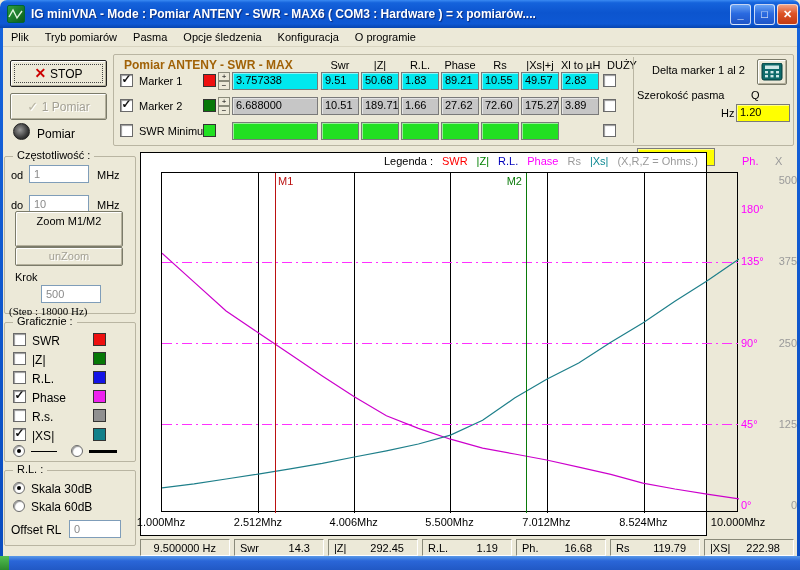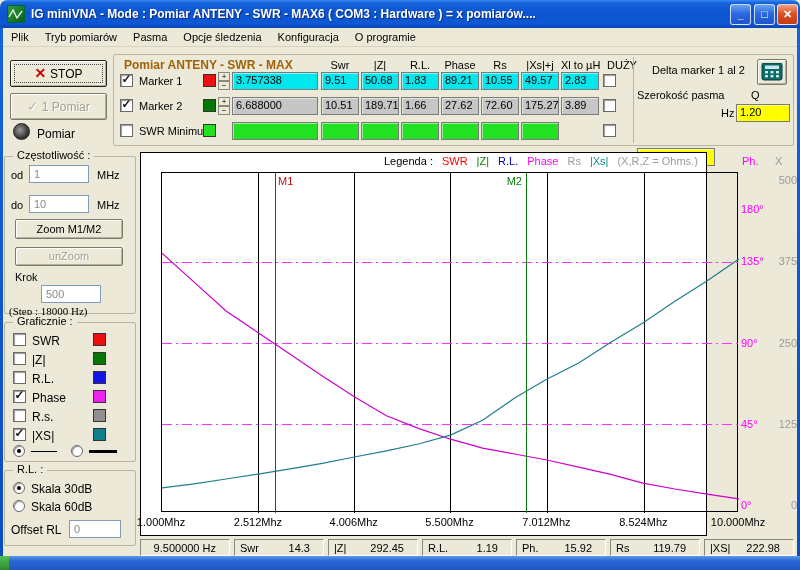--- a/index.html
+++ b/index.html
@@ -200,21 +200,21 @@
   </div>
 
   <div class="groupbox" style="left:4px;top:156px;width:132px;height:158px;">
     <span class="gb-title">Częstotliwość :</span>
     <span class="lbl" style="left:6px;top:12px;">od</span>
     <input class="input" style="left: 24px; top: 8px; width: 60px; height: 18px;" value="1">
     <span class="lbl" style="left:92px;top:12px;">MHz</span>
     <span class="lbl" style="left:6px;top:42px;">do</span>
     <input class="input" style="left: 24px; top: 38px; width: 60px; height: 18px;" value="10">
     <span class="lbl" style="left:92px;top:42px;">MHz</span>
-    <span class="btn" style="left:10px;top:62px;width:108px;height:20px;line-height:18px;">Zoom M1/M2</span>
+    <span class="btn" style="left:10px;top:54px;width:108px;height:36px;line-height:18px;">Zoom M1/M2</span>
     <span class="btn disabled" style="left:10px;top:90px;width:108px;height:19px;line-height:17px;">unZoom</span>
     <span class="lbl" style="left:10px;top:114px;">Krok</span>
     <input class="input" style="left: 36px; top: 128px; width: 60px; height: 18px;" value="500">
     <span class="lbl" style="left:4px;top:148px;font-family:'Liberation Serif',serif;font-size:11px;">(Step : 18000 Hz)</span>
   </div>
 
   <div class="groupbox" id="graph-group" style="left:4px;top:322px;width:132px;height:140px;">
     <span class="gb-title">Graficznie :</span>
     <div id="graph-items">
         <span class="cb" style="left: 8px; top: 10px;"></span>
@@ -322,21 +322,21 @@
       <span class="status-box" style="left: 328px; width: 90px;">
         <span>|Z|</span>
         <span class="v">292.45</span>
       </span>
       <span class="status-box" style="left: 422px; width: 90px;">
         <span>R.L.</span>
         <span class="v">1.19</span>
       </span>
       <span class="status-box" style="left: 516px; width: 90px;">
         <span>Ph.</span>
-        <span class="v">15.92</span>
+        <span class="v">16.68</span>
       </span>
       <span class="status-box" style="left: 610px; width: 90px;">
         <span>Rs</span>
         <span class="v">119.79</span>
       </span>
       <span class="status-box" style="left: 704px; width: 90px;">
         <span>|XS|</span>
         <span class="v">222.98</span>
       </span>
     </div>

